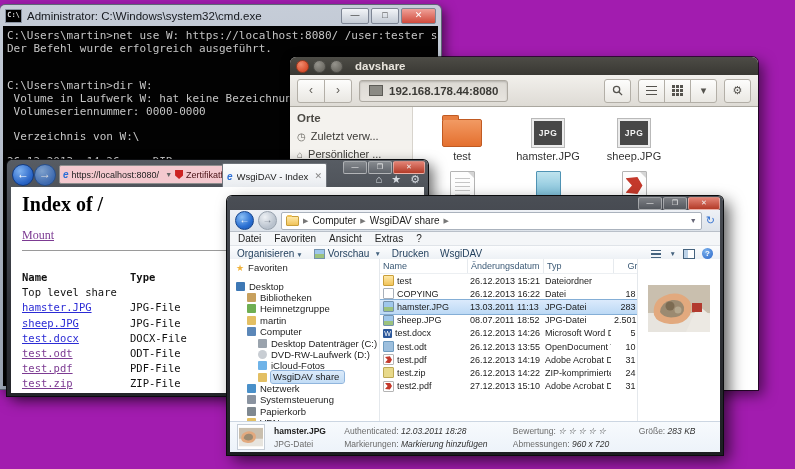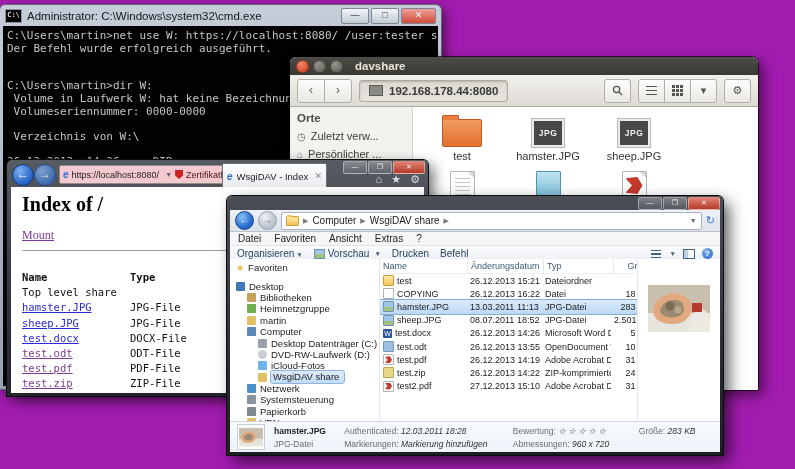--- a/index.html
+++ b/index.html
@@ -433,21 +433,21 @@
       <span>?</span>
     </div>
     <div class="x-toolbar">
       <span><span>Organisieren</span><span class="tbcaret">▼</span></span>
       <span style="display:flex;align-items:center;gap:3px;">
           <span class="ic-pic"></span>
           <span>Vorschau</span>
           <span class="tbcaret">▼</span>
         </span>
       <span>Drucken</span>
-      <span>Befehl</span>
+      <span>WsgiDAV</span>
       <span class="x-tbright">
         <span class="ic-views"></span>
         <span class="tbcaret">▼</span>
         <span class="ic-pane"></span>
         <span class="ic-help">?</span>
       </span>
     </div>
     <div class="x-main">
       <div class="x-side">
         <div class="sitem gap">

